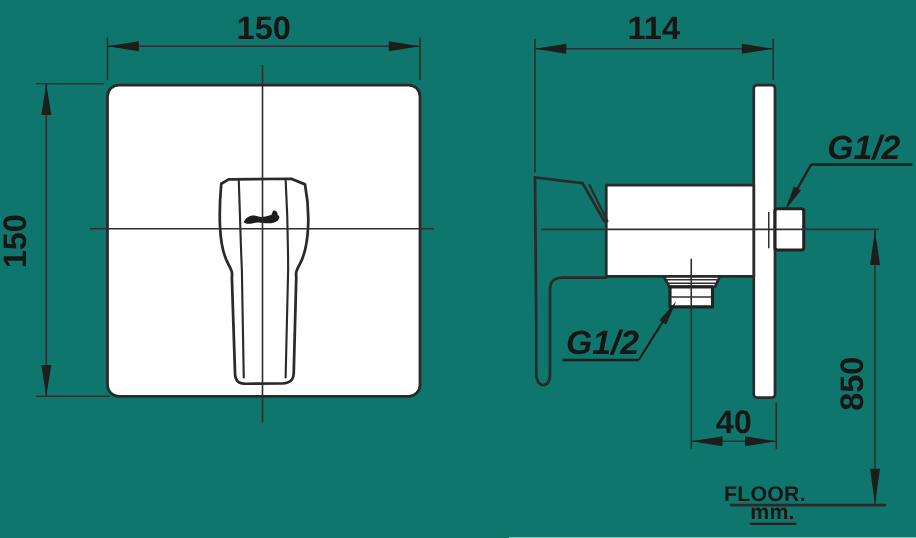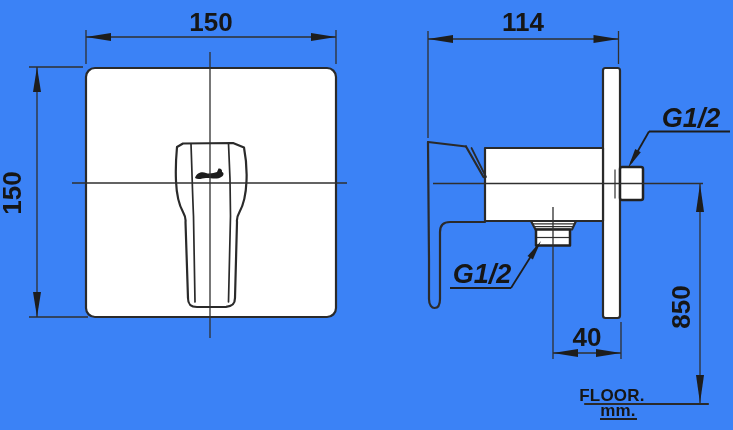--- a/index.html
+++ b/index.html
@@ -8,21 +8,21 @@
     background: #ffffff;
     width: 733px;
     height: 430px;
     overflow: hidden;
     font-family: "Liberation Sans", sans-serif;
   }
   .stage {
     position: relative;
     width: 733px;
     height: 430px;
-    background: #3b82f6;
+    background: #0f766e;
   }
   svg { display: block; }
   .obj      { stroke: #2a2a2a; stroke-width: 2.2; fill: none; stroke-linecap: round; stroke-linejoin: round; }
   .obj-fill { stroke: #2a2a2a; stroke-width: 2.2; fill: #ffffff; stroke-linejoin: round; }
   .obj-bold { stroke: #222222; stroke-width: 2.5; fill: #ffffff; stroke-linejoin: round; }
   .thin     { stroke: #2f2f2f; stroke-width: 1.3; fill: none; }
   .rib      { stroke: #2f2f2f; stroke-width: 1.2; fill: none; }
   .crease   { stroke: #2a2a2a; stroke-width: 1.7; fill: none; stroke-linecap: round; }
   .leader   { stroke: #1d1d1d; stroke-width: 1.8; fill: none; }
   .underl   { stroke: #1d1d1d; stroke-width: 2; fill: none; }

